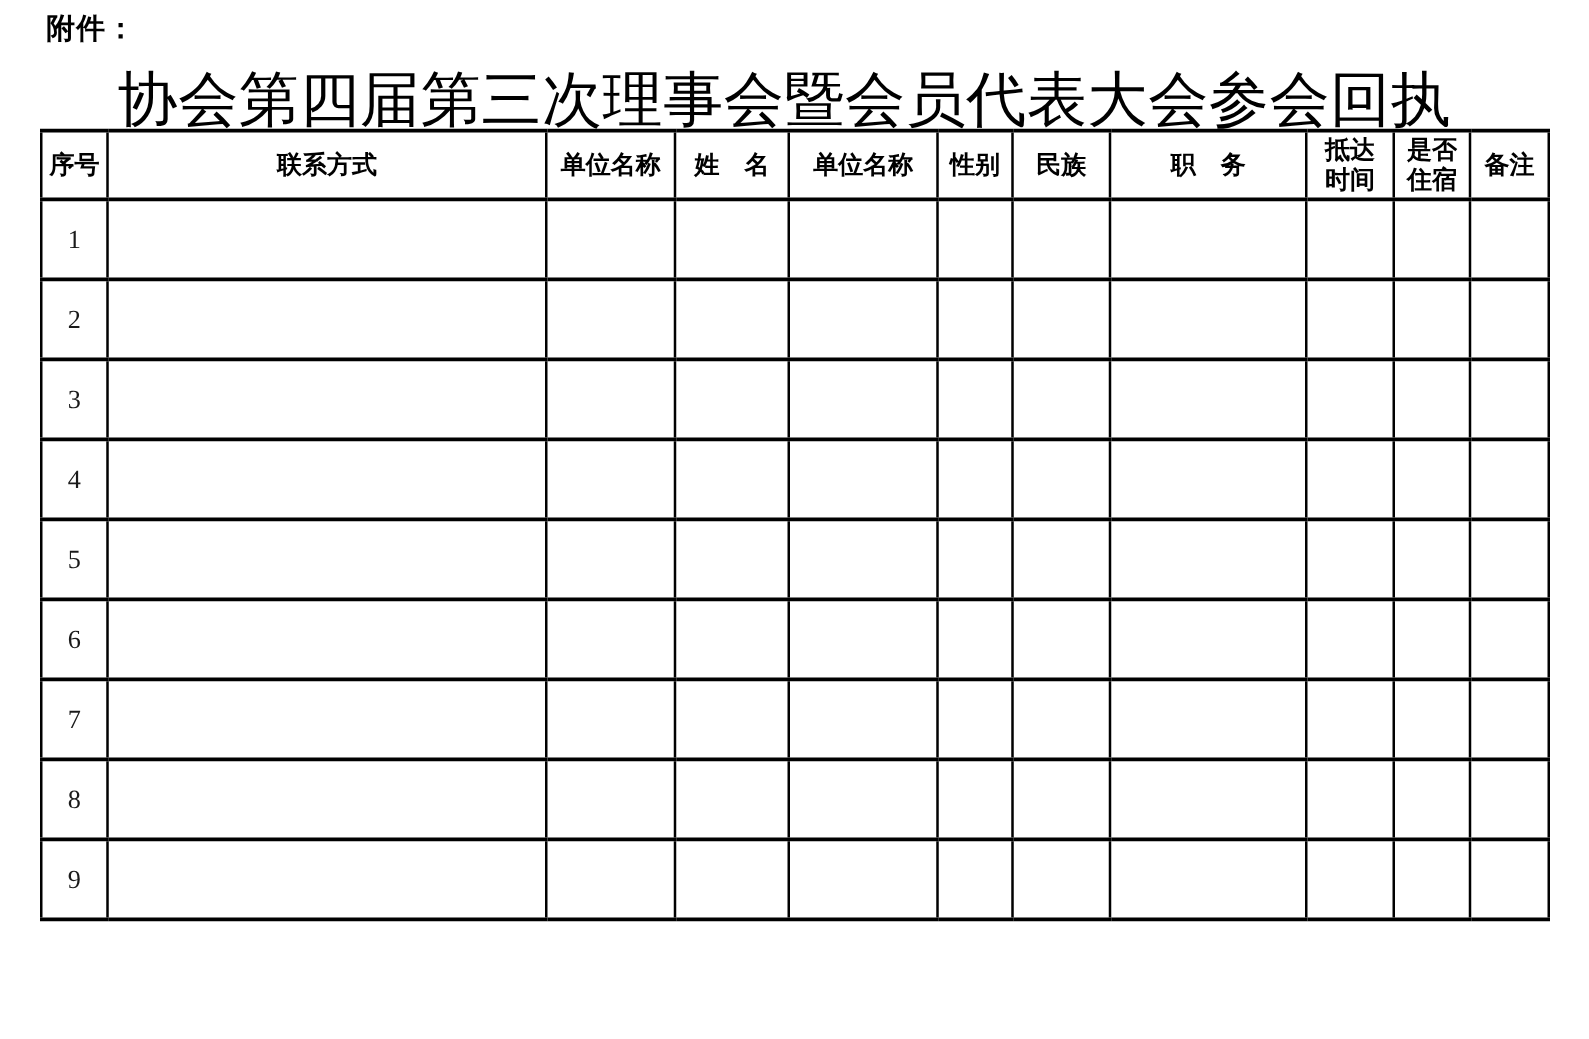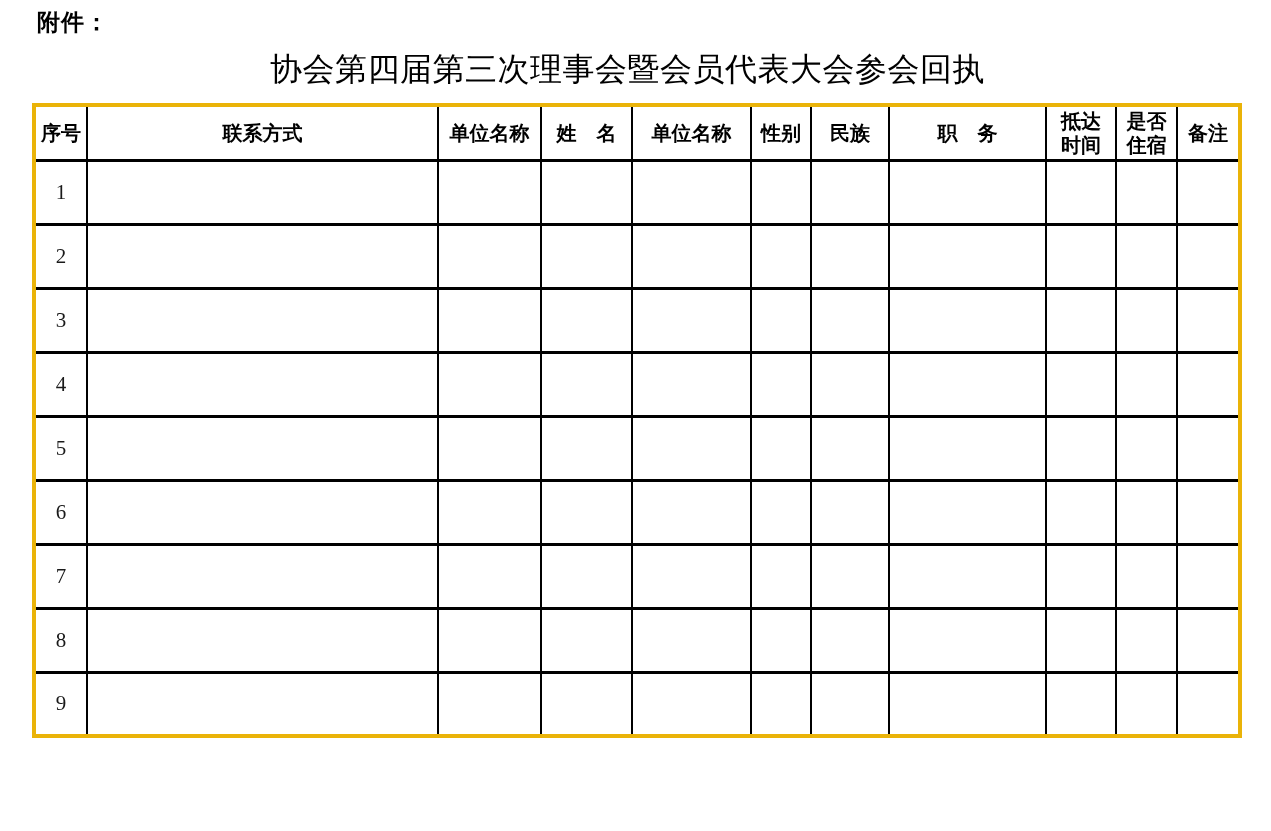--- a/index.html
+++ b/index.html
@@ -22,32 +22,32 @@
     letter-spacing: 1px;
   }
 
   .doc-title {
     position: absolute;
     left: 0; right: 16px; top: 48px;
     margin: 0;
     text-align: center;
     font-family: "Liberation Serif", "DejaVu Serif", serif;
     font-weight: 400;
-    font-size: 32px;
+    font-size: 48px;
     letter-spacing: 0.5px;
     white-space: nowrap;
   }
 
   table.receipt {
     position: absolute;
     left: 32px; top: 103px;
     width: 1064px;
     border-collapse: collapse;
     table-layout: fixed;
-    border: 4px solid #eab308;
+    border: 1px solid #eab308;
     background: #ffffff;
   }
   table.receipt th, table.receipt td {
     border: solid #000000;
     border-width: 3px 2px;
     padding: 0 2px;
     overflow: hidden;
   }
   table.receipt thead tr { height: 55px; }
   table.receipt tbody tr { height: 64px; }

